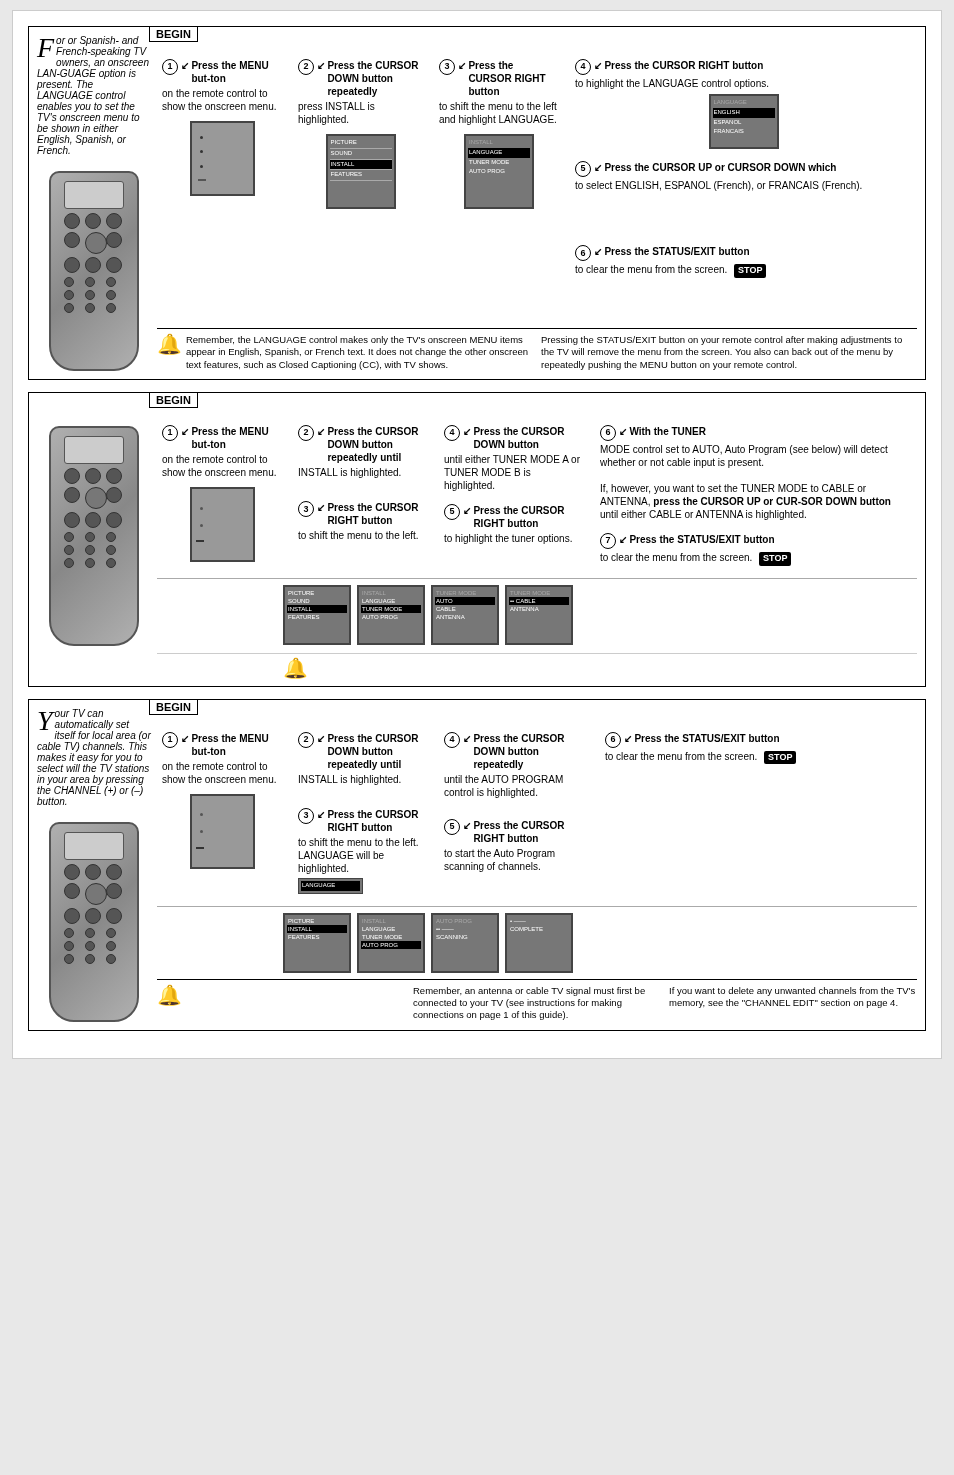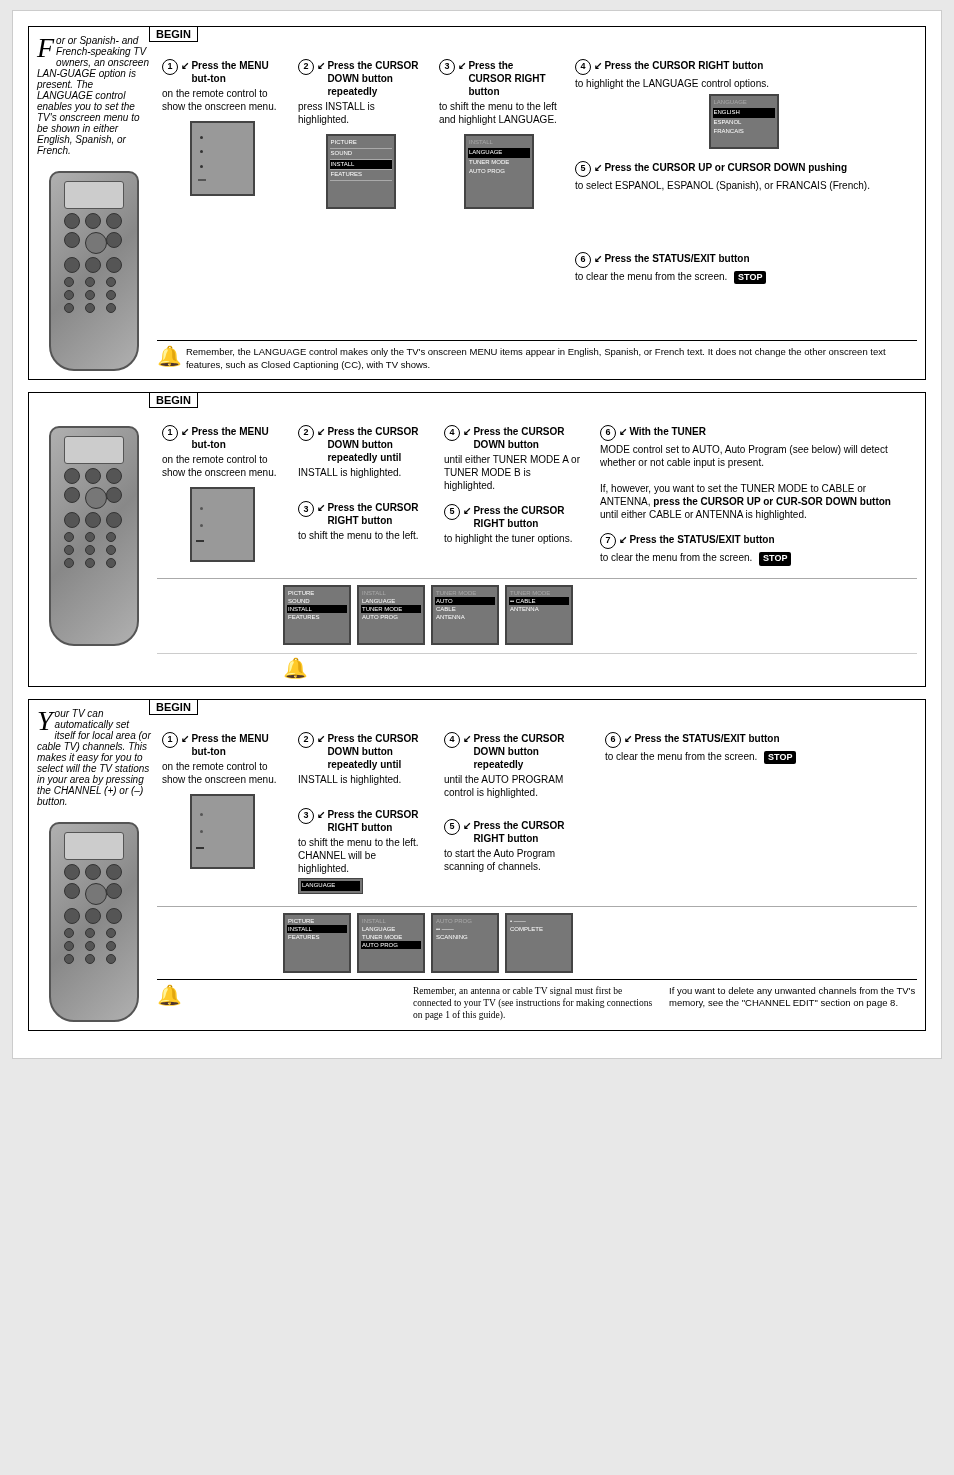--- a/index.html
+++ b/index.html
@@ -278,42 +278,45 @@
                 <div style="font-size:6px;background:#000;color:#fff;padding:1px;">ENGLISH</div>
                 <div style="font-size:6px;color:#fff;padding:1px;">ESPANOL</div>
                 <div style="font-size:6px;color:#fff;padding:1px;">FRANCAIS</div>
               </div>
             </div>
 
             <div class="step-box">
               <div class="step-title-row">
                 <span class="step-num-circle">5</span>
                 <span class="cursor-arrow">↙</span>
-                <strong>Press the CURSOR UP or CURSOR DOWN pushing</strong>
-              </div>
-              <span>to select ESPANOL, ESPANOL (Spanish), or FRANCAIS (French).</span>
+                <strong>Press the CURSOR UP or CURSOR DOWN which</strong>
+              </div>
+              <span>to select ENGLISH, ESPANOL (French), or FRANCAIS (French).</span>
             </div>
 
             <div class="step-box">
               <div class="step-title-row">
                 <span class="step-num-circle">6</span>
                 <span class="cursor-arrow">↙</span>
                 <strong>Press the STATUS/EXIT button</strong>
               </div>
               <span>to clear the menu from the screen.</span>
               <span class="stop-badge">STOP</span>
             </div>
           </div>
         </div>
 
         <div class="note-row">
           <div style="display:flex;flex-direction:row;flex:1;gap:8px;">
             <div style="display:flex;align-items:flex-start;gap:4px;flex:1;">
               <span style="font-size:20px;line-height:1;">🔔</span>
               <p>Remember, the LANGUAGE control makes only the TV's onscreen MENU items appear in English, Spanish, or French text. It does not change the other onscreen text features, such as Closed Captioning (CC), with TV shows.</p>
+            </div>
+            <div style="flex:1;">
+              <p>Pressing the STATUS/EXIT button on your remote control after making adjustments to the TV will remove the menu from the screen. You also can back out of the menu by repeatedly pushing the MENU button on your remote control.</p>
             </div>
           </div>
         </div>
       </div>
     </div>
   </div>
 
   <div class="section">
     <span class="begin-tag">BEGIN</span>
     <div class="section-inner">
@@ -542,21 +545,21 @@
                 <strong>Press the CURSOR DOWN button repeatedly until</strong>
               </div>
               <span>INSTALL is highlighted.</span>
             </div>
             <div class="step-box">
               <div class="step-title-row">
                 <span class="step-num-circle">3</span>
                 <span class="cursor-arrow">↙</span>
                 <strong>Press the CURSOR RIGHT button</strong>
               </div>
-              <span>to shift the menu to the left. CHANNEL will be highlighted.</span>
+              <span>to shift the menu to the left. LANGUAGE will be highlighted.</span>
               <div style="background:#777;border:1px solid #444;padding:2px;margin-top:3px;width:65px;">
                 <div style="font-size:6px;background:#000;color:#fff;padding:1px;">LANGUAGE</div>
               </div>
             </div>
           </div>
 
           <div style="display:flex;flex-direction:column;gap:4px;max-width:155px;">
             <div class="step-box">
               <div class="step-title-row">
                 <span class="step-num-circle">4</span>
@@ -612,25 +615,25 @@
               <div style="font-size:6px;color:#fff;padding:1px;">COMPLETE</div>
             </div>
           </div>
         </div>
 
         <div class="note-row">
           <div style="display:flex;flex-direction:row;flex:1;gap:8px;">
             <div style="display:flex;align-items:flex-start;gap:4px;flex:1;">
               <span style="font-size:20px;line-height:1;">🔔</span>
             </div>
-            <div style="flex:1;font-family:Liberation Serif, serif;">
+            <div style="flex:1;">
               <p>Remember, an antenna or cable TV signal must first be connected to your TV (see instructions for making connections on page 1 of this guide).</p>
             </div>
             <div style="flex:1;">
-              <p>If you want to delete any unwanted channels from the TV's memory, see the "CHANNEL EDIT" section on page 8.</p>
+              <p>If you want to delete any unwanted channels from the TV's memory, see the "CHANNEL EDIT" section on page 4.</p>
             </div>
           </div>
         </div>
       </div>
     </div>
   </div>
 
 </div>
 
 </body></html>

